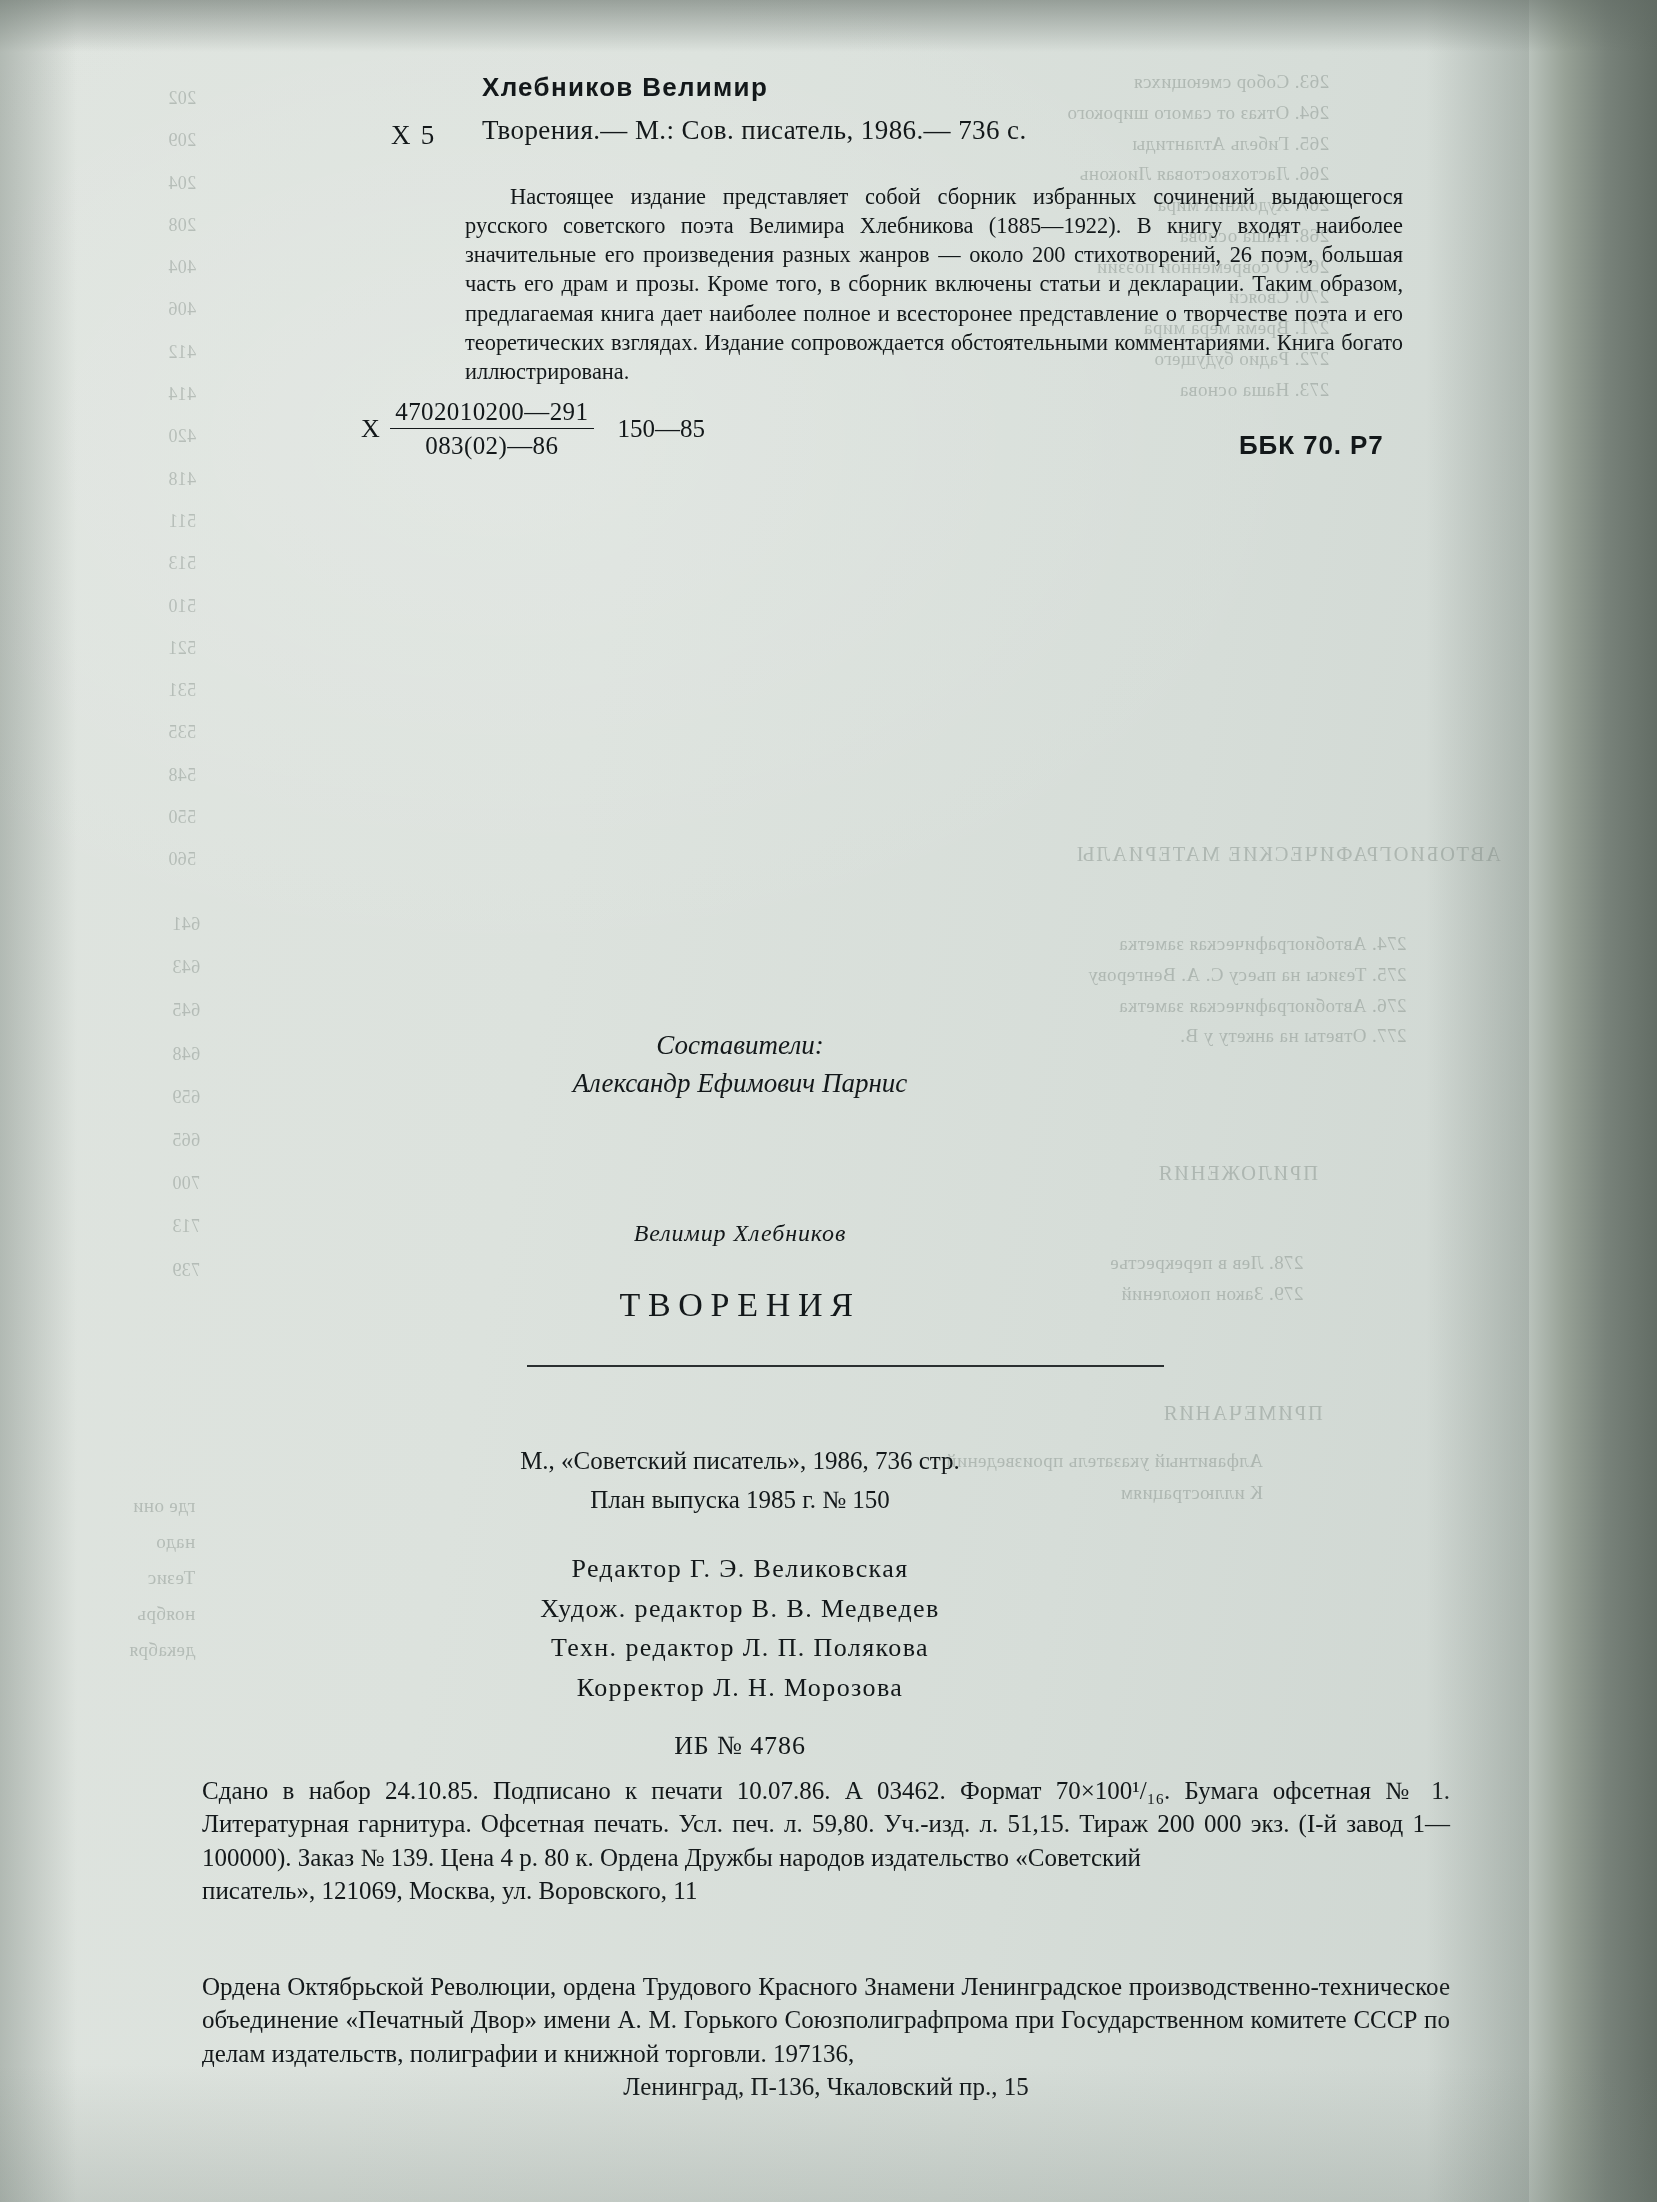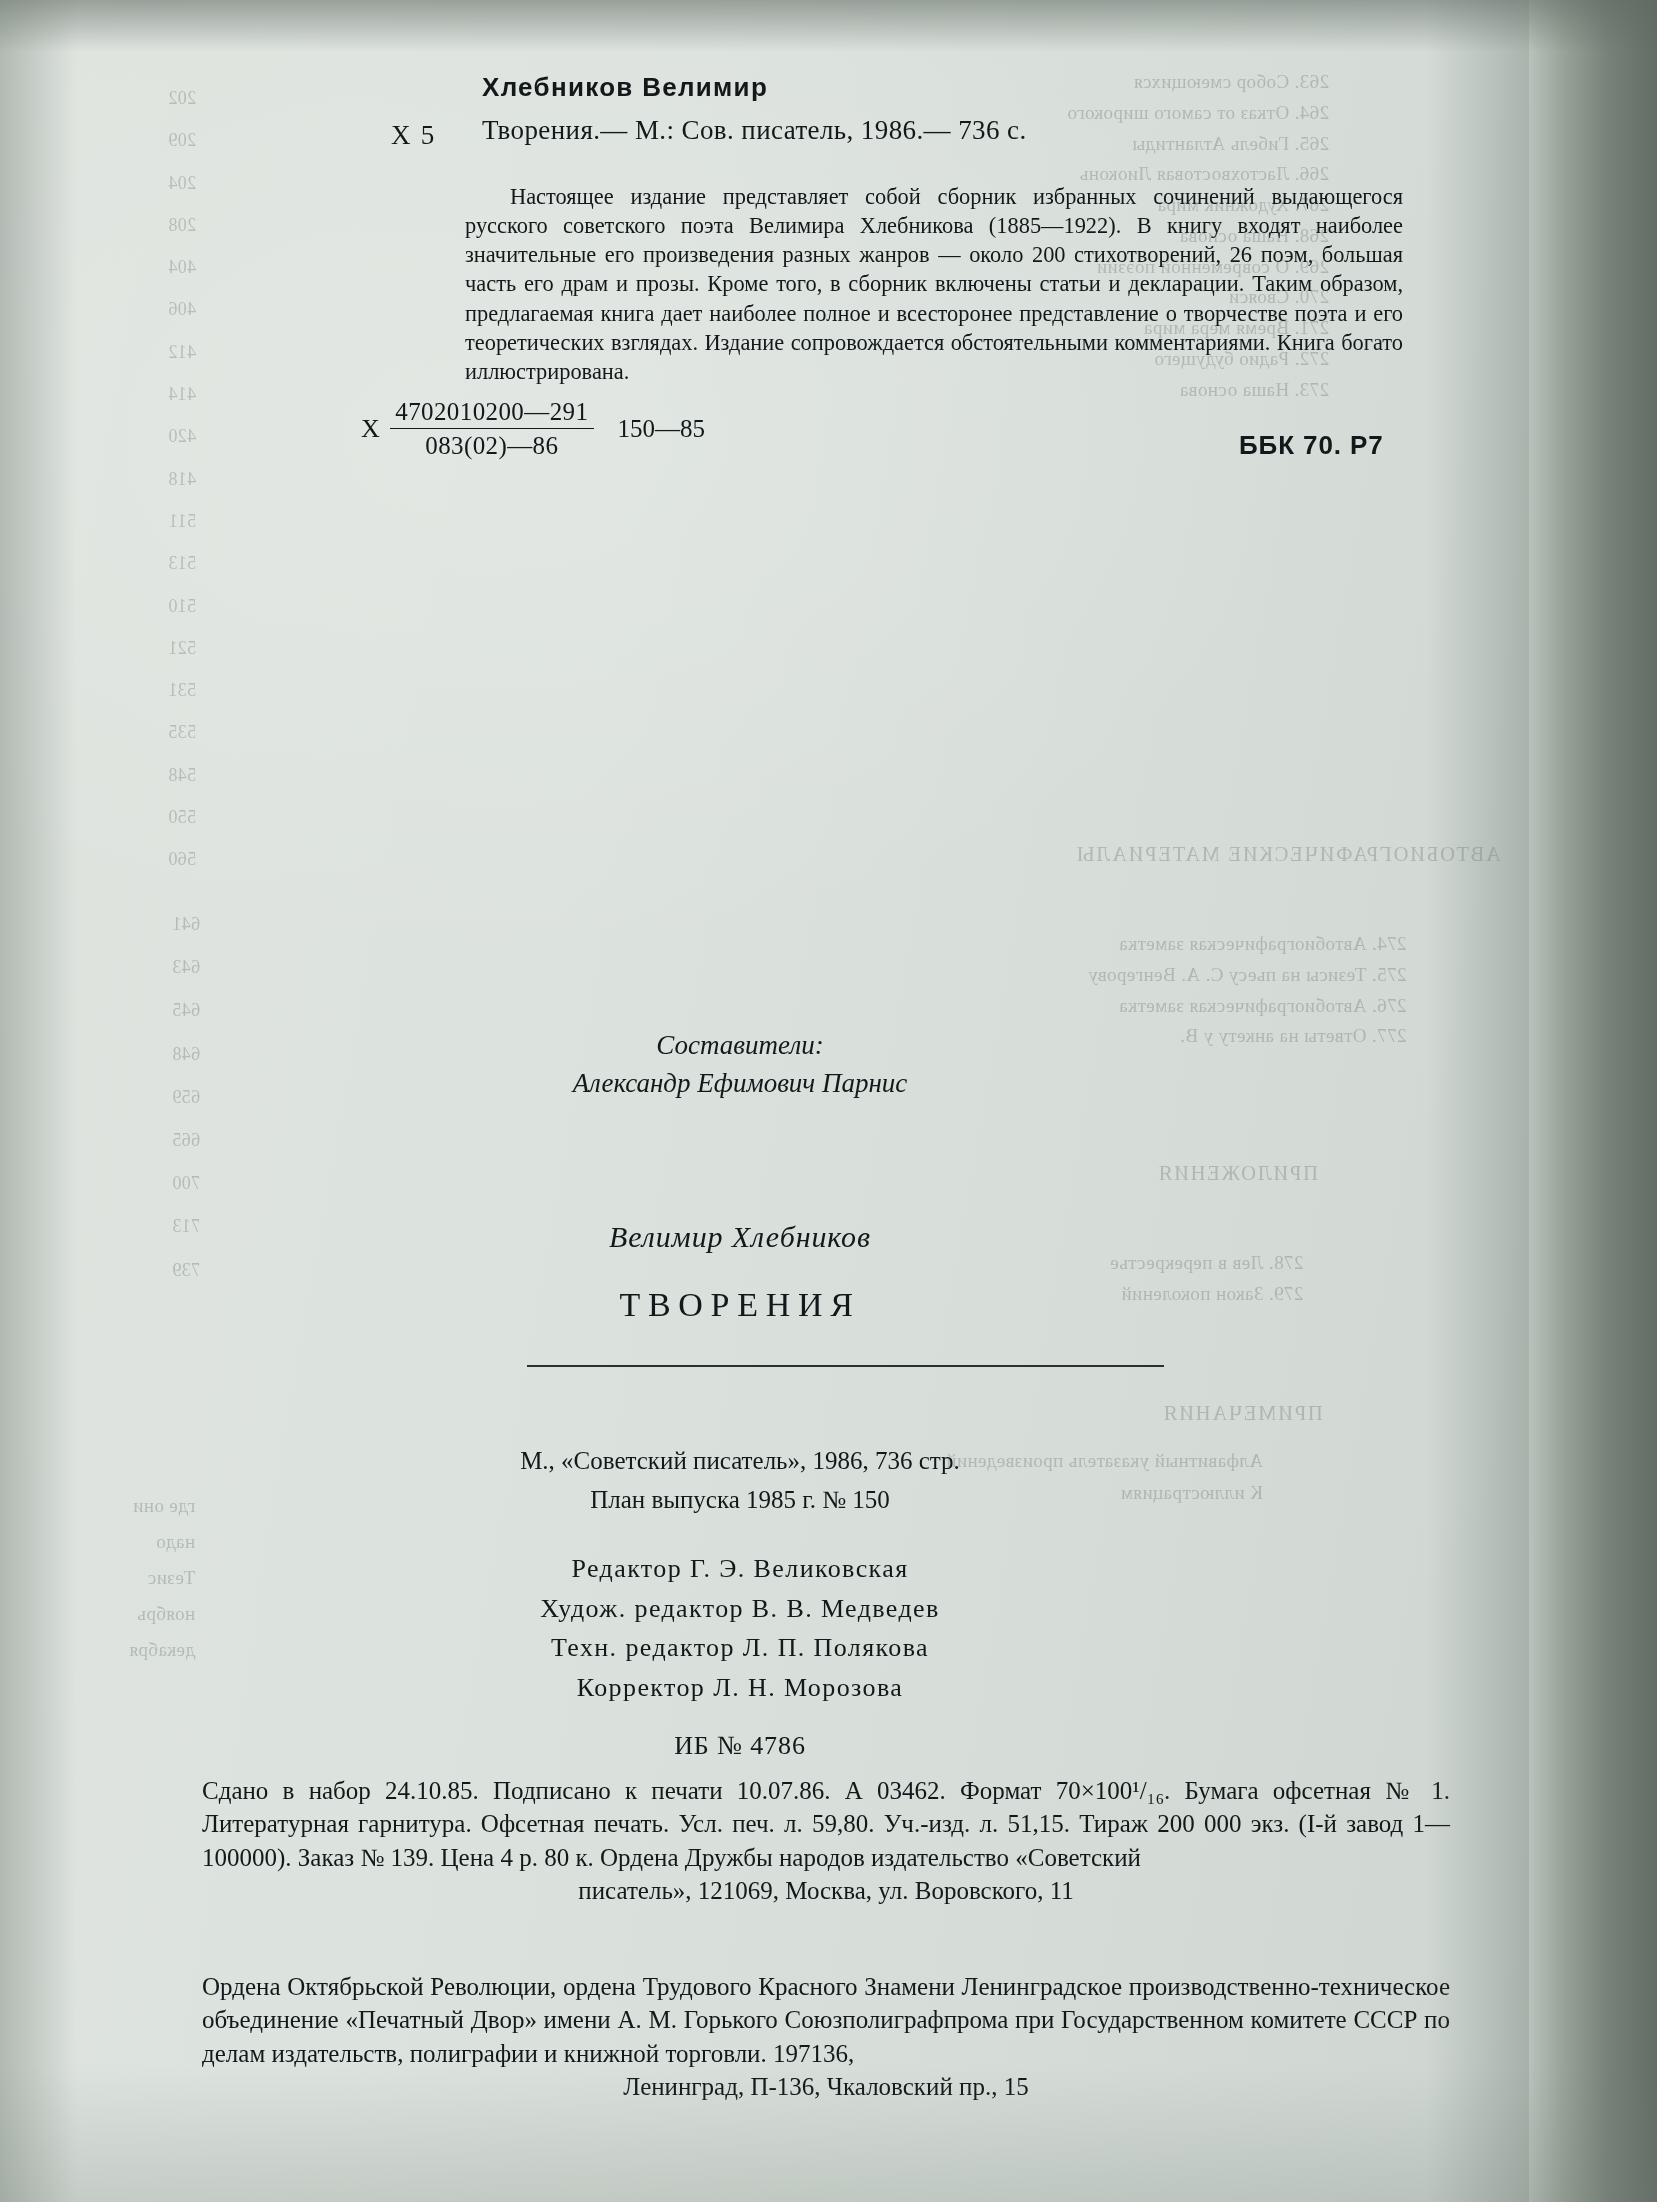--- a/index.html
+++ b/index.html
@@ -175,21 +175,21 @@
   }
 
   
   .colophon-author {
     position: absolute;
     left: 0;
     top: 1220px;
     width: 1480px;
     text-align: center;
     font-style: italic;
-    font-size: 30px;
+    font-size: 24px;
     letter-spacing: 0.9px;
   }
   .colophon-title {
     position: absolute;
     left: 0;
     top: 1286px;
     width: 1480px;
     text-align: center;
     font-size: 34px;
     letter-spacing: 7.7px;
@@ -235,21 +235,20 @@
     position: absolute;
     left: 202px;
     top: 1774px;
     width: 1248px;
     font-size: 25px;
     line-height: 1.33;
     text-align: justify;
   }
   .tech .centered-last {
     display: block;
-    text-align: center;
   }
   .printer {
     position: absolute;
     left: 202px;
     top: 1970px;
     width: 1248px;
     font-size: 25px;
     line-height: 1.33;
     text-align: justify;
   }

